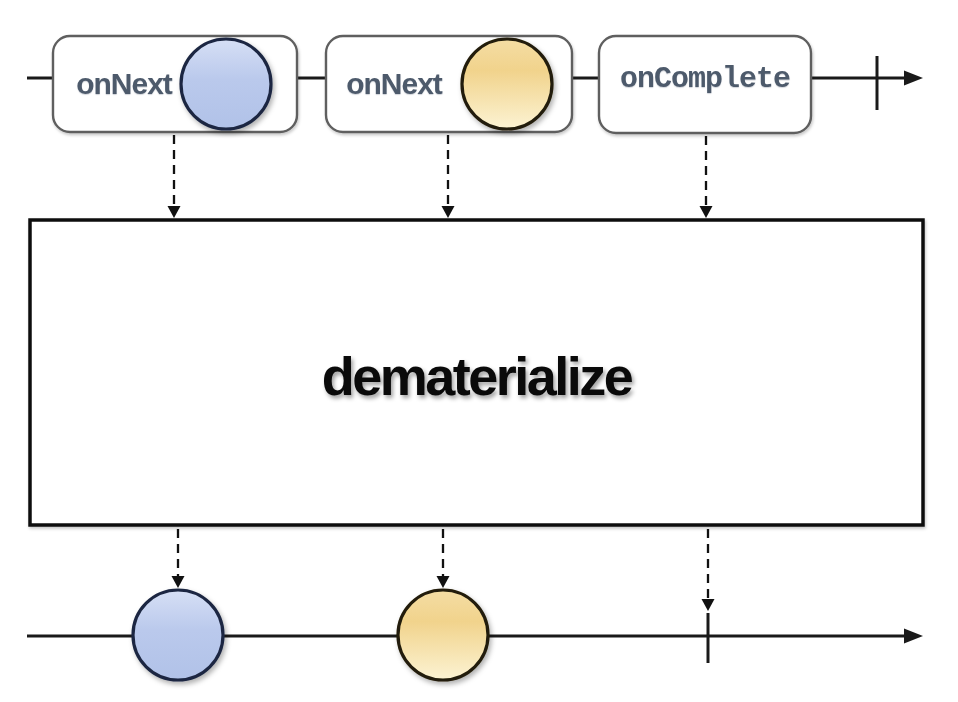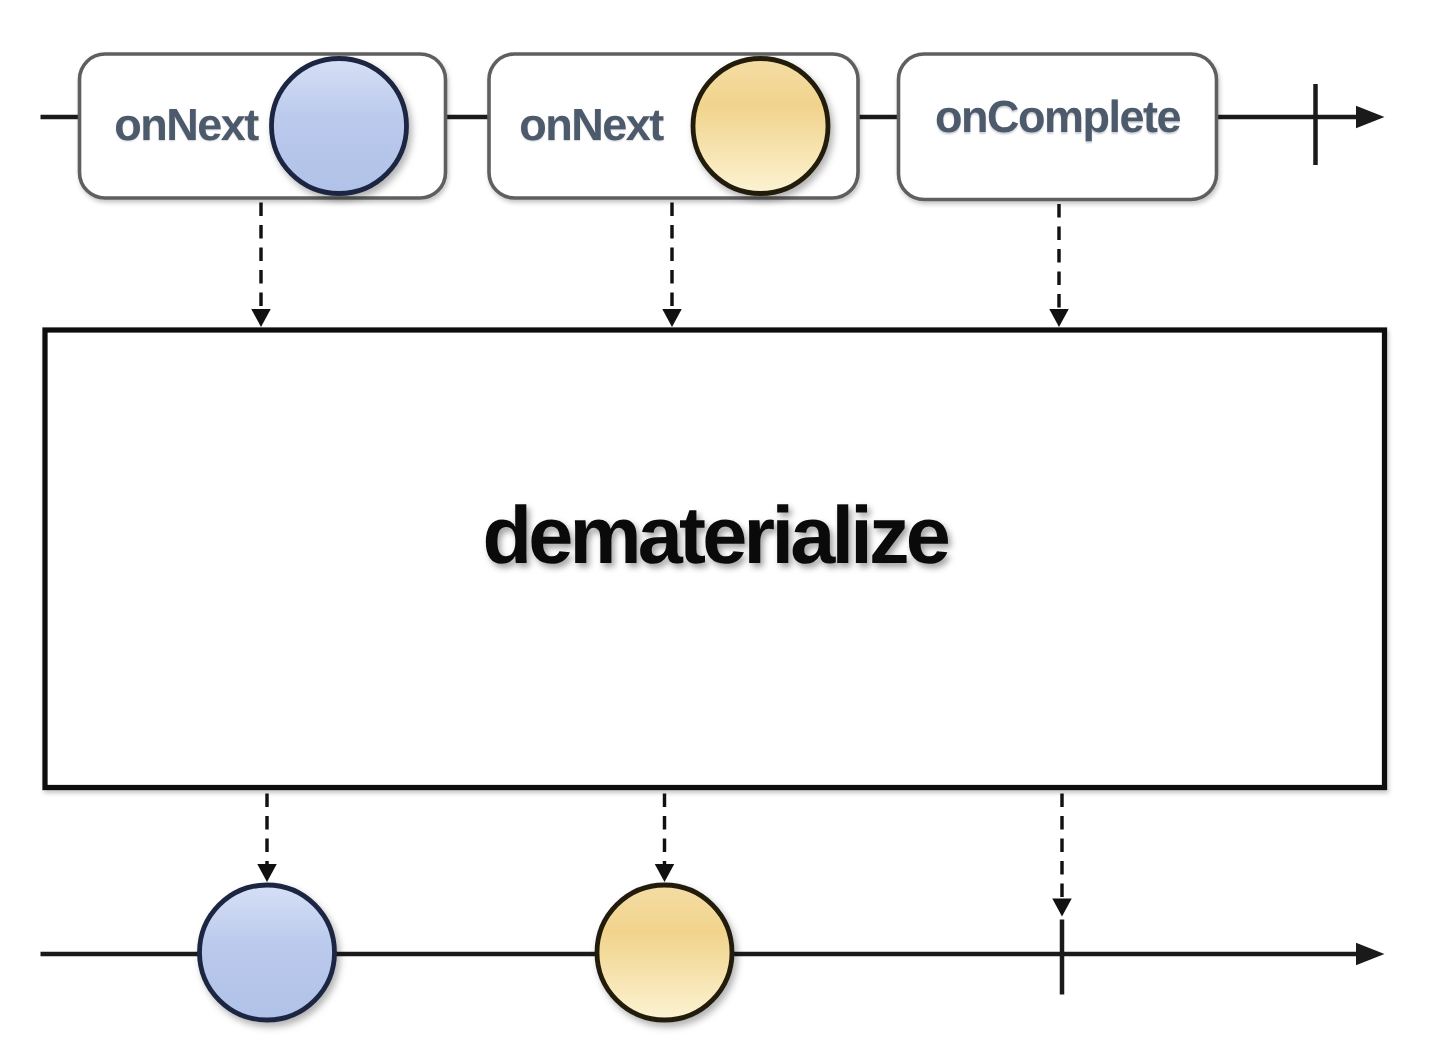--- a/index.html
+++ b/index.html
@@ -30,21 +30,21 @@
     font-size: 30px;
     letter-spacing: -1px;
     color: #4d5a6b;
     text-shadow: 0 1px 1px rgba(120,130,145,0.35);
     white-space: nowrap;
     pointer-events: none;
   }
   .operator-label {
     position: absolute;
     left: 30px;
-    top: 326px;
+    top: 345px;
     width: 893px;
     text-align: center;
     font-weight: 700;
     font-size: 54px;
     letter-spacing: -2.5px;
     color: #0a0a0a;
     text-shadow: 2px 3px 4px rgba(0,0,0,0.38);
     pointer-events: none;
   }
 </style>
@@ -109,17 +109,17 @@
     <line x1="708" y1="613" x2="708" y2="663" stroke="#1a1a1a" stroke-width="3"></line>
 
     <circle cx="178" cy="635" r="45" fill="url(#gradBlue)" stroke="#1c2742" stroke-width="3.2" filter="url(#softShadow)"></circle>
     <circle cx="443" cy="635" r="45" fill="url(#gradYellow)" stroke="#221c08" stroke-width="3.2" filter="url(#softShadow)"></circle>
   </svg>
 
   <div class="event-label" style="left:53px; top:36px; width:142px; height:96px;">onNext</div>
 
   <div class="event-label" style="left:326px; top:36px; width:136px; height:96px;">onNext</div>
 
-  <div class="event-label" style="left:599px; top:36px; width:212px; height:86px;">onComplete</div>
+  <div class="event-label" style="left:599px; top:36px; width:212px; height:86px;font-family:Liberation Mono, monospace;">onComplete</div>
 
   <div class="operator-label">dematerialize</div>
 
 </div>
 
 </body></html>

